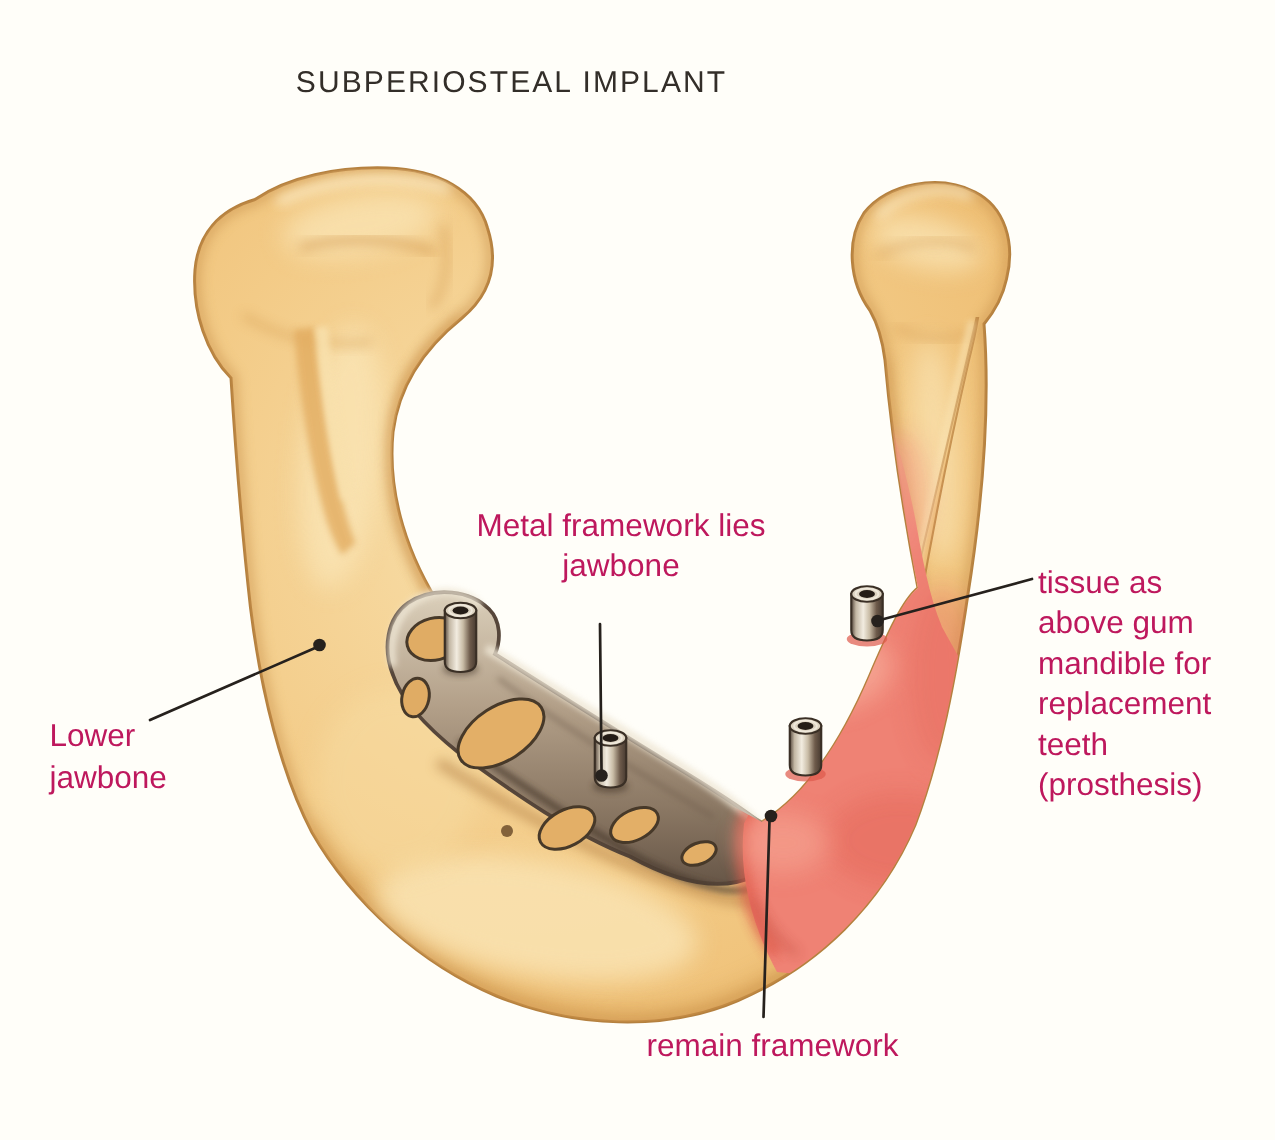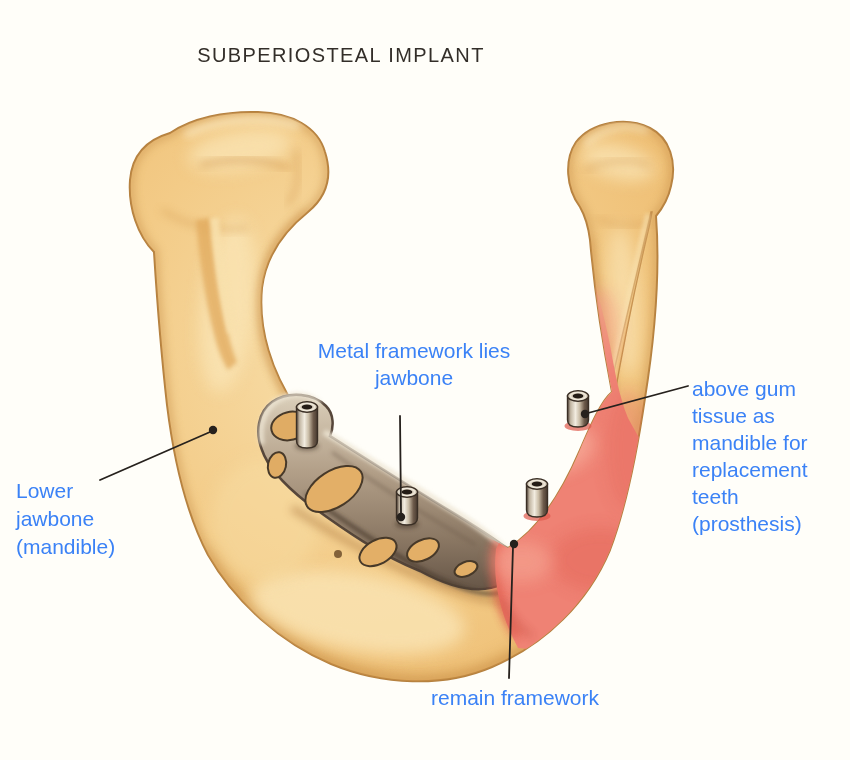--- a/index.html
+++ b/index.html
@@ -10,26 +10,26 @@
     overflow:hidden;
   }
   .stage{position:relative;width:682px;height:760px;background:#fffef9;}
   .stage svg{position:absolute;left:0;top:0;}
   .title{
     position:absolute;top:44px;left:0;width:100%;
     text-align:center;margin:0;
     font-size:20px;font-weight:400;letter-spacing:1.4px;
     color:#332e29;
   }
-  .lbl{position:absolute;font-size:21px;line-height:27px;color:#3b82f6;}
+  .lbl{position:absolute;font-size:21px;line-height:27px;color:#be185d;}
   .lbl .ln{white-space:nowrap;}
   .lbl-center{text-align:center;}
   #lbl-metal{left:288px;top:337px;width:252px;}
   #lbl-posts{left:692px;top:375px;}
-  #lbl-lower{left:16px;top:477px;line-height:28px;}
+  #lbl-lower{left:33px;top:477px;line-height:28px;}
   #lbl-gum{left:431px;top:684px;line-height:28px;}
 </style>
 </head>
 <body>
 
 <div class="stage">
 
   <h1 class="title">SUBPERIOSTEAL IMPLANT</h1>
 
   <svg width="850" height="760" viewBox="0 0 850 760" xmlns="http://www.w3.org/2000/svg">
@@ -236,31 +236,30 @@
       </g>
     </g>
   </svg>
 
   <div class="lbl lbl-center" id="lbl-metal">
     <div class="ln">Metal framework lies</div>
     <div class="ln">jawbone</div>
   </div>
 
   <div class="lbl" id="lbl-posts">
+    <div class="ln">tissue as</div>
     <div class="ln">above gum</div>
-    <div class="ln">tissue as</div>
     <div class="ln">mandible for</div>
     <div class="ln">replacement</div>
     <div class="ln">teeth</div>
     <div class="ln">(prosthesis)</div>
   </div>
 
   <div class="lbl" id="lbl-lower">
     <div class="ln">Lower</div>
     <div class="ln">jawbone</div>
-    <div class="ln">(mandible)</div>
   </div>
 
   <div class="lbl" id="lbl-gum">
     <div class="ln">remain framework</div>
   </div>
 
 </div>
 
 </body></html>

